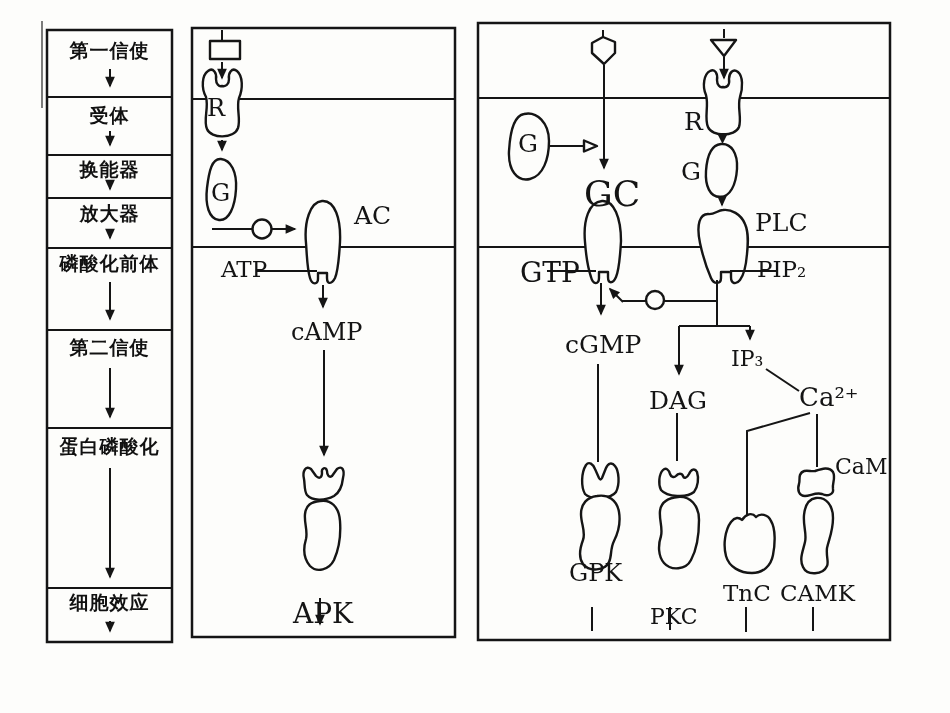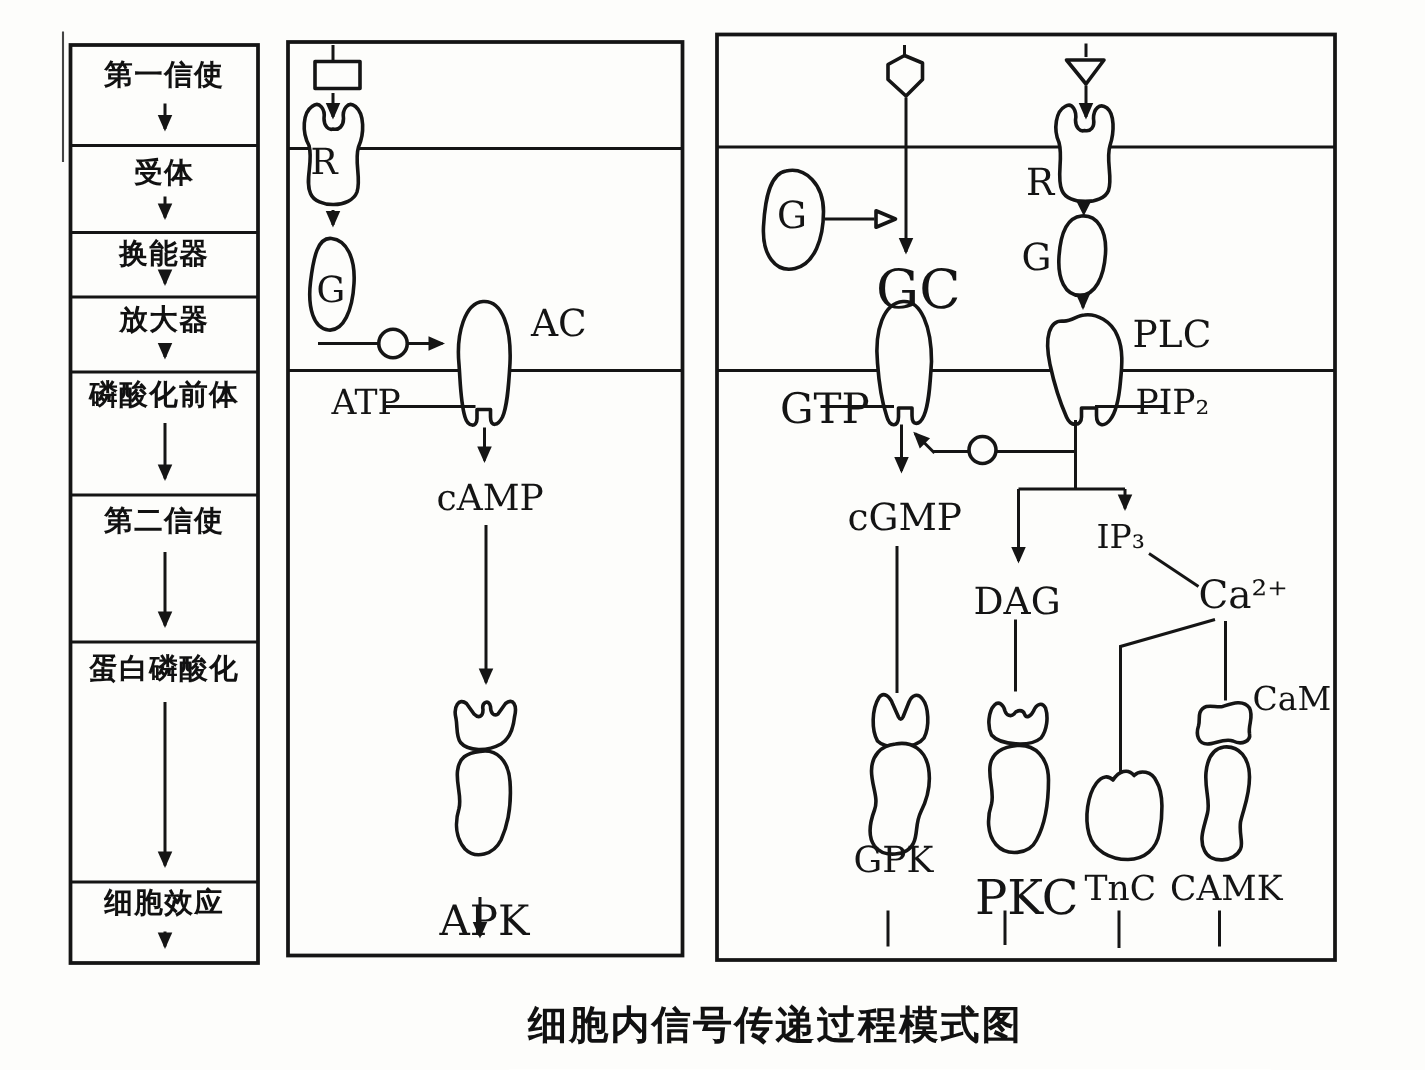--- a/index.html
+++ b/index.html
@@ -189,18 +189,17 @@
   <div class="lbl" style="left:565px;top:332px;font-size:25px">cGMP</div>
   <div class="lbl" style="left:684px;top:109px;font-size:25px">R</div>
   <div class="lbl" style="left:681px;top:159px;font-size:25px">G</div>
   <div class="lbl" style="left:755px;top:210px;font-size:25px">PLC</div>
   <div class="lbl" style="left:757px;top:258px;font-size:23px">PIP₂</div>
   <div class="lbl" style="left:649px;top:388px;font-size:25px">DAG</div>
   <div class="lbl" style="left:731px;top:348px;font-size:22px">IP₃</div>
   <div class="lbl" style="left:799px;top:384px;font-size:26px">Ca²⁺</div>
   <div class="lbl" style="left:835px;top:456px;font-size:22px">CaM</div>
   <div class="lbl" style="left:569px;top:561px;font-size:24px">GPK</div>
-  <div class="lbl" style="left:650px;top:582px;font-size:32px">PKC</div>
+  <div class="lbl" style="left:650px;top:606px;font-size:22px">PKC</div>
   <div class="lbl" style="left:723px;top:582px;font-size:23px">TnC</div>
   <div class="lbl" style="left:780px;top:582px;font-size:23px">CAMK</div>
 
-  <div class="cap">细胞内信号传递过程模式图</div>
 </div>
 
 </body></html>

